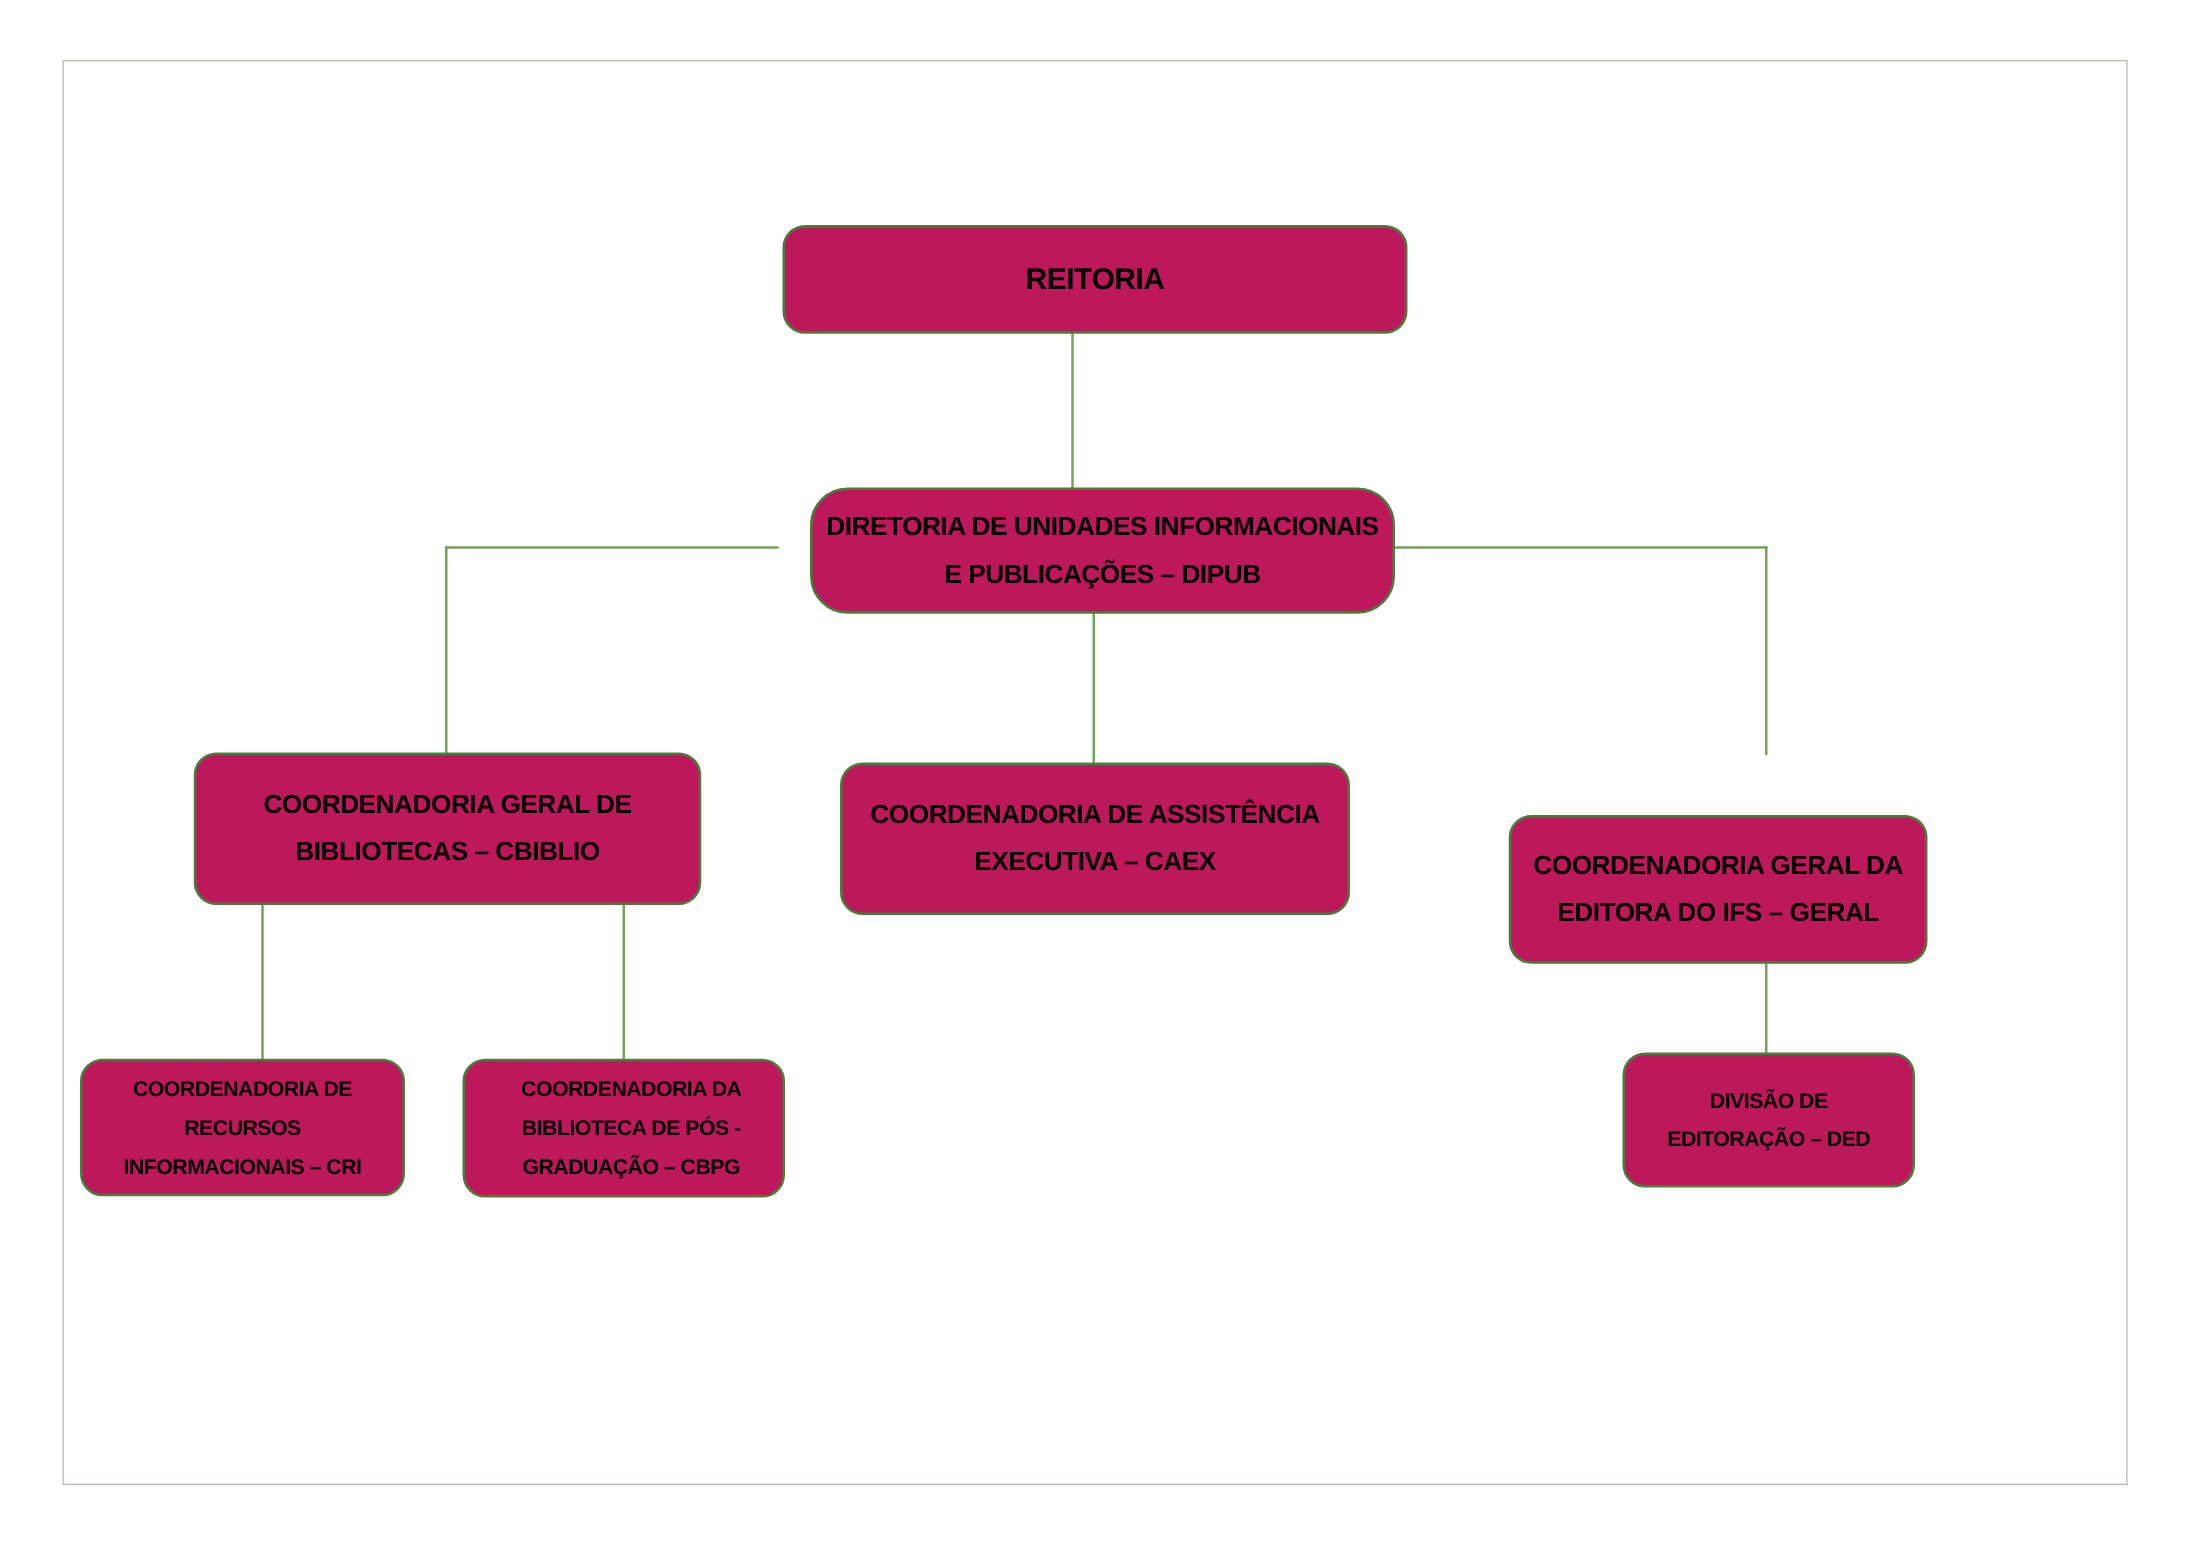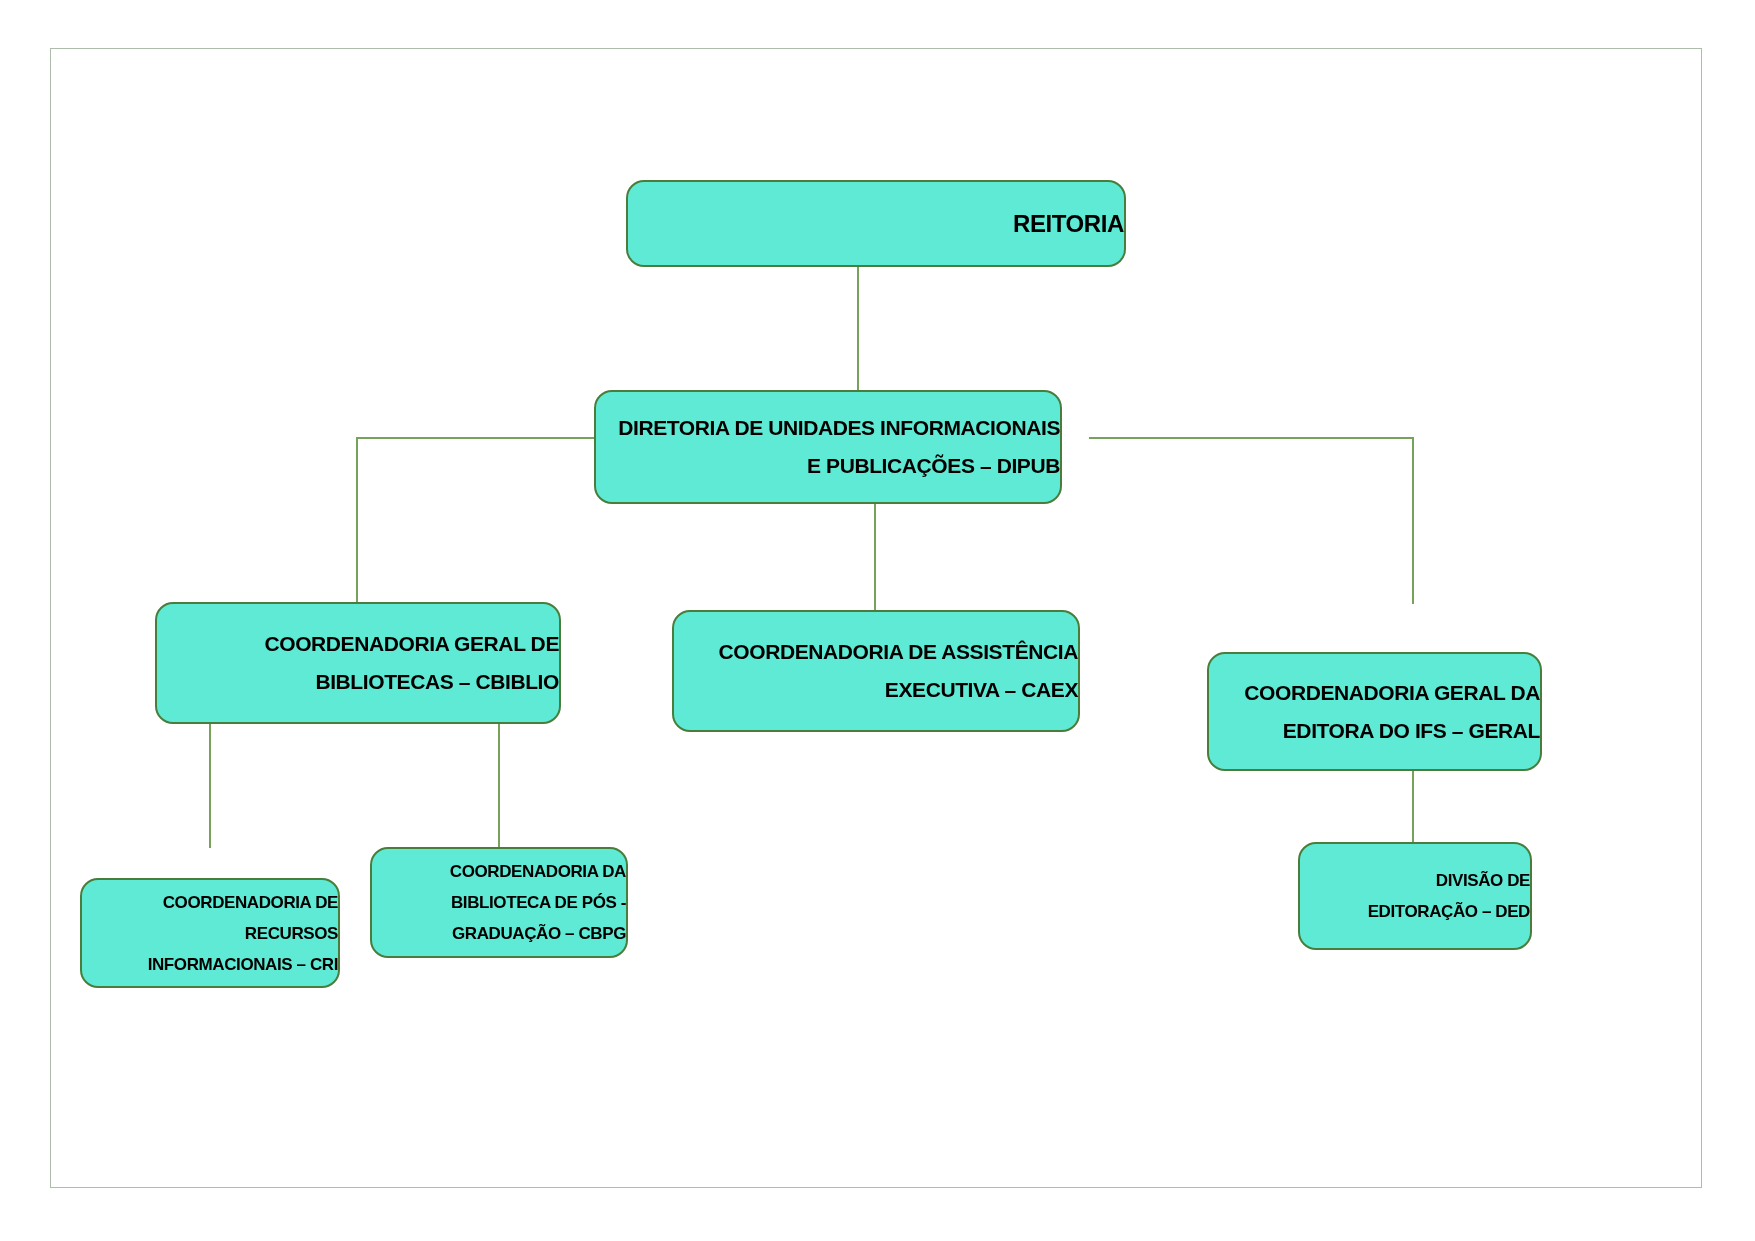--- a/index.html
+++ b/index.html
@@ -20,48 +20,48 @@
     left: 50px;
     top: 48px;
     width: 1652px;
     height: 1140px;
     border: 1.5px solid #aebcab;
     box-sizing: border-box;
   }
   .node {
     position: absolute;
     box-sizing: border-box;
-    background: #5eead4;
+    background: #be185d;
     border: 2.2px solid #4a7d3c;
     border-radius: 18px;
     display: flex;
     flex-direction: column;
     justify-content: center;
-    align-items: flex-end;
+    align-items: center;
     text-align: center;
     color: #000000;
     font-weight: bold;
     z-index: 2;
   }
   .node .line {
     display: block;
     white-space: nowrap;
     letter-spacing: -0.4px;
   }
   .node.big  { font-size: 21px; line-height: 38px; }
   .node.small{ font-size: 17px; line-height: 31px; }
   .node.top  { font-size: 24px; line-height: 40px; }
 
   
   #node-reitoria { left: 626px;  top: 180px; width: 500px; height: 87px;  }
-  #node-dipub    { left: 594px;  top: 390px; width: 468px; height: 114px; }
+  #node-dipub    { left: 648px;  top: 390px; width: 468px; height: 101px; border-radius: 30px; }
   #node-cbiblio  { left: 155px;  top: 602px; width: 406px; height: 122px; }
   #node-caex     { left: 672px;  top: 610px; width: 408px; height: 122px; }
   #node-cedifs   { left: 1207px; top: 612px; width: 335px; height: 119px; margin-top: 40px; }
-  #node-cri      { left: 80px;   top: 847px; width: 260px; height: 110px; margin-top: 31px; }
+  #node-cri      { left: 64px;   top: 847px; width: 260px; height: 110px; }
   #node-cbpg     { left: 370px;  top: 847px; width: 258px; height: 111px; padding-left: 12px; }
   #node-ded      { left: 1298px; top: 842px; width: 234px; height: 108px; }
 
   .conn {
     position: absolute;
     background: #76a25c;
     z-index: 1;
   }
   .conn.v { width: 2px; }
   .conn.h { height: 2px; }

